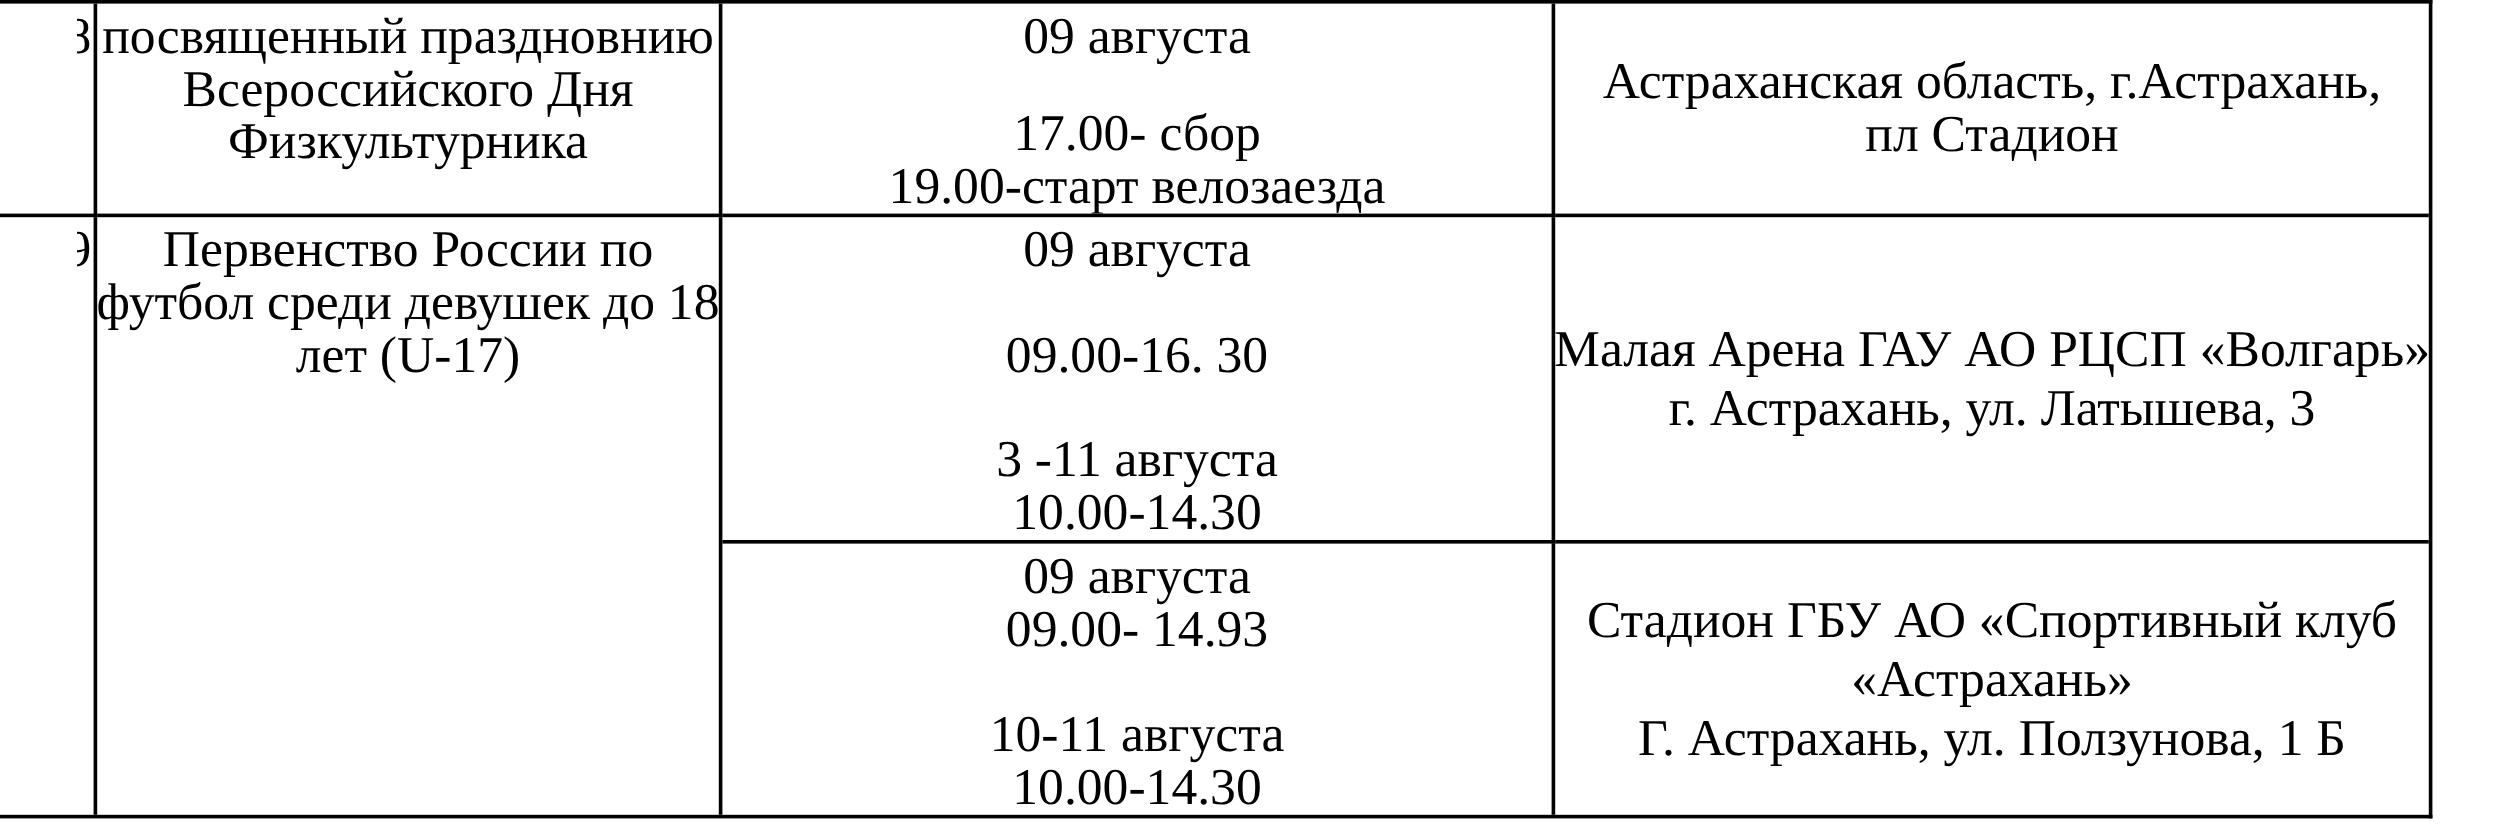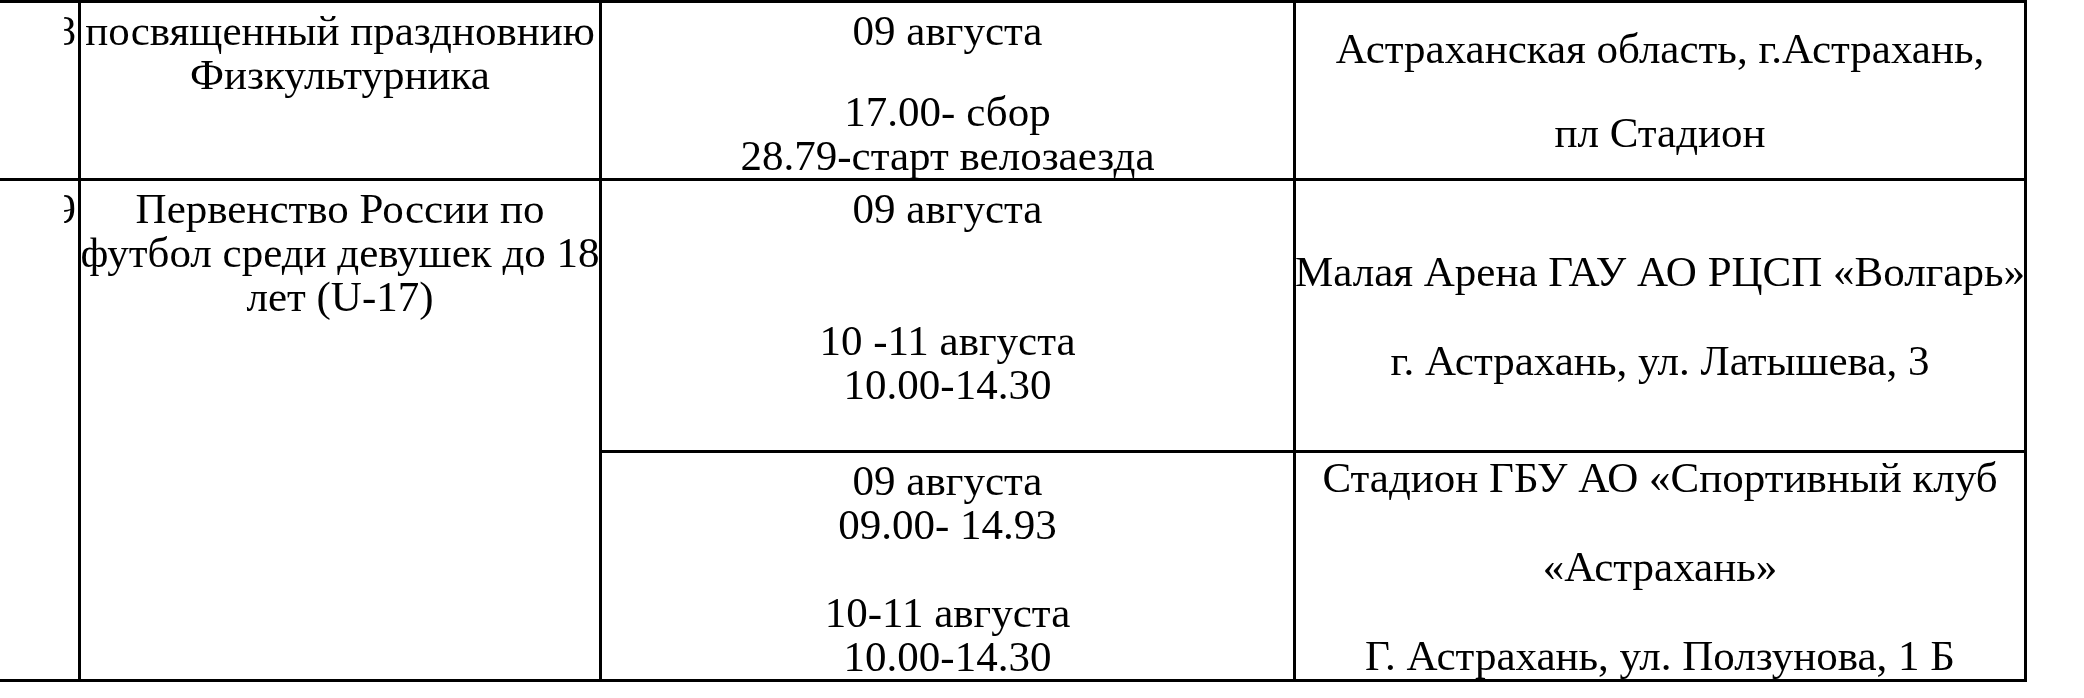--- a/index.html
+++ b/index.html
@@ -36,21 +36,21 @@
   }
   .cell {
     box-sizing: border-box;
     font-size: 43px;
     overflow: hidden;
     display: flex;
     flex-direction: column;
     align-items: center;
   }
   .v-top { justify-content: flex-start; padding-top: 6px; }
-  .v-center { justify-content: center; gap: 40px; }
+  .v-center { justify-content: center; }
   .br { border-right: 3px solid #000; }
   .bb { border-bottom: 3px solid #000; }
   .span2 { grid-row: span 2; }
   .tline {
     height: 44px;
     line-height: 44px;
     white-space: pre;
     text-align: center;
   }
   .tline-lg {
@@ -76,50 +76,52 @@
 
 <div class="page">
   <div class="events-table">
 
     <div class="cell v-top br bb numcell">
       <span class="numglyph">8</span>
     </div>
 
     <div class="cell v-top br bb">
       <div class="tline">посвященный праздновнию</div>
+      <div class="tline">Всероссийского Дня</div>
       <div class="tline">Физкультурника</div>
     </div>
 
     <div class="cell v-top br bb">
       <div class="tline">09 августа</div>
       <div class="tline"></div>
       <div class="tline">17.00- сбор</div>
-      <div class="tline">28.79-старт велозаезда</div>
+      <div class="tline">19.00-старт велозаезда</div>
     </div>
 
     <div class="cell v-center bb">
       <div class="tline">Астраханская область, г.Астрахань,</div>
       <div class="tline">пл Стадион</div>
     </div>
 
     <div class="cell v-top br span2 numcell">
       <span class="numglyph">9</span>
     </div>
 
     <div class="cell v-top br span2">
       <div class="tline">Первенство России по</div>
       <div class="tline">футбол среди девушек до 18</div>
       <div class="tline">лет (U-17)</div>
     </div>
 
     <div class="cell v-top br bb">
       <div class="tline">09 августа</div>
       <div class="tline"></div>
+      <div class="tline">09.00-16. 30</div>
       <div class="tline"></div>
-      <div class="tline">10 -11 августа</div>
+      <div class="tline">3 -11 августа</div>
       <div class="tline">10.00-14.30</div>
     </div>
 
     <div class="cell v-center bb">
       <div class="tline-lg">Малая Арена ГАУ АО РЦСП «Волгарь»</div>
       <div class="tline-lg">г. Астрахань, ул. Латышева, 3</div>
     </div>
 
     <div class="cell v-top br">
       <div class="tline">09 августа</div>

